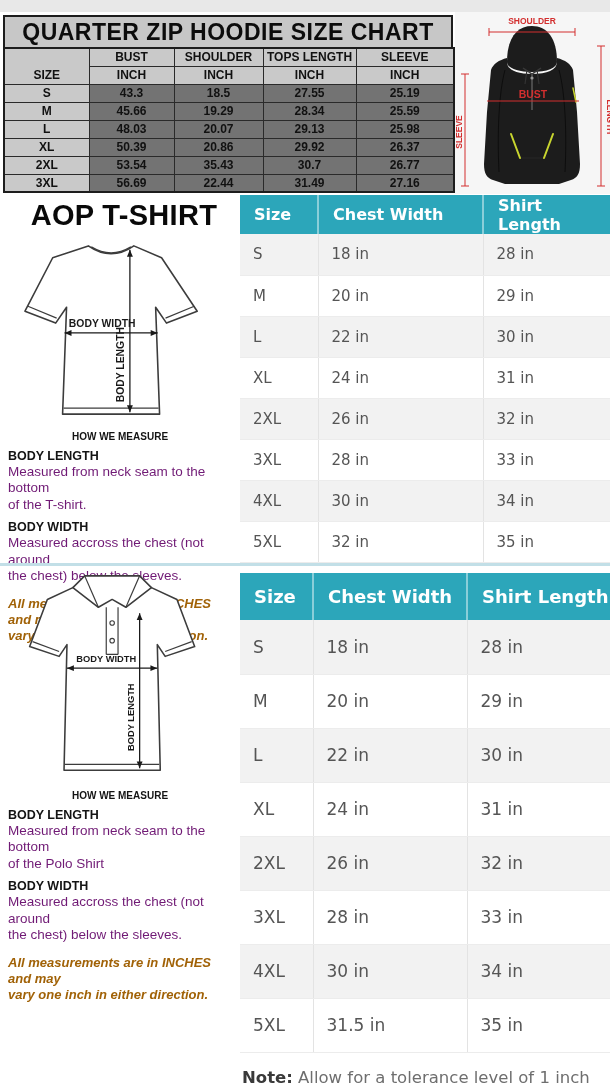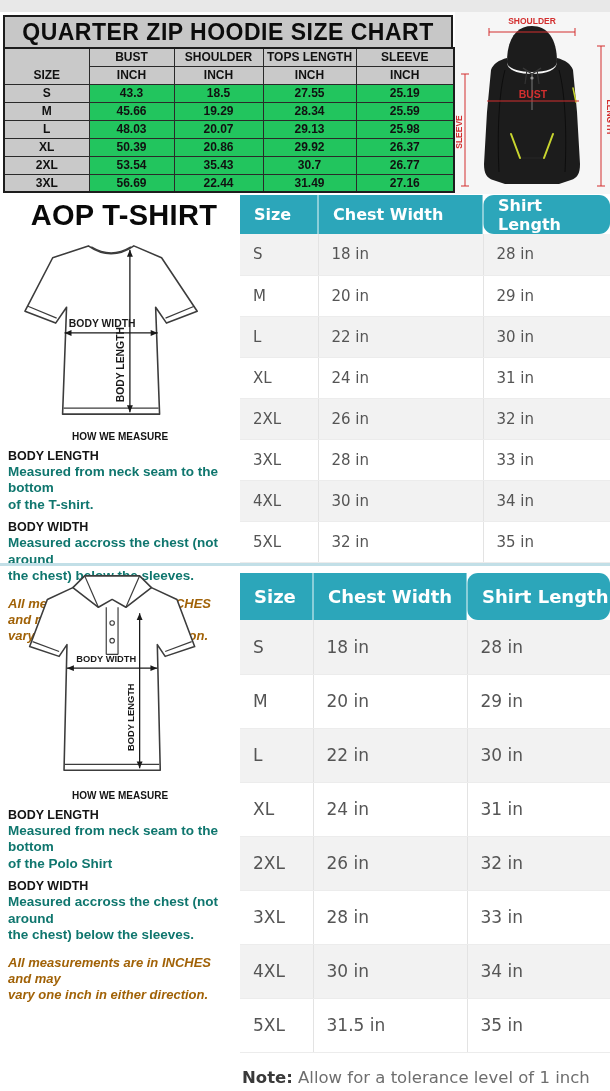--- a/index.html
+++ b/index.html
@@ -9,47 +9,47 @@
   
   .hoodie-title {
     position:absolute; left:3px; top:3px; width:450px; height:32px;
     background:#c7c7c7; border:2px solid #1d1d1d; border-bottom:none;
     font-size:23px; font-weight:bold; color:#0c0c0c; text-align:center;
     line-height:30px; letter-spacing:.5px;
   }
   table.hoodie { position:absolute; left:3px; top:35px; width:450px; border-collapse:collapse; table-layout:fixed; }
   table.hoodie th, table.hoodie td {
     border:1px solid #2a2a2a; font-size:12px; font-weight:bold; color:#111;
-    text-align:center; height:18px; padding:0; background:#22c55e;
+    text-align:center; height:18px; padding:0; background:#737373;
   }
   table.hoodie th { background:#c9c9c9; }
   table.hoodie td.szc { background:#c9c9c9; }
   table.hoodie { border:2px solid #1d1d1d; }
 
   .hoodie-fig { position:absolute; left:455px; top:0; width:155px; height:182px; }
 
   
   .divider { position:absolute; left:0; top:551px; width:610px; height:3px; background:#c2dfe7; }
 
   
   .leftcol { position:absolute; left:0; width:240px; color:#1b1b1b; }
   .leftcol .big-title { text-align:center; font-weight:bold; color:#090909; letter-spacing:.3px; }
   .leftcol svg.diagram { display:block; margin:2px auto 0 auto; }
   .hwm { text-align:center; font-size:10px; font-weight:bold; color:#141414; }
   .spec-label { font-size:12.5px; font-weight:bold; margin:7px 0 1px 8px; color:#141414; }
-  .spec-text { font-size:13.5px; line-height:1.22; margin:0 6px 0 8px; white-space:pre-line; color:#0f766e;font-weight:bold; }
+  .spec-text { font-size:13.5px; line-height:1.22; margin:0 6px 0 8px; white-space:pre-line; color:#701a75; }
   .disclaimer { font-size:13px; font-weight:bold; font-style:italic; line-height:1.25; margin:11px 6px 0 8px; white-space:pre-line; color:#a16207; }
 
   
   table.sizes { position:absolute; left:240px; width:370px; border-collapse:collapse; table-layout:fixed; font-family:"DejaVu Sans","Liberation Sans",sans-serif; }
   table.sizes th {
     background:#2ca6ba; color:#ffffff; font-weight:bold; text-align:left;
     border-right:2px solid rgba(255,255,255,.45);
   }
-  table.sizes th:last-child { border-right:none;border-radius:11px; }
+  table.sizes th:last-child { border-right:none; }
   table.sizes td {
     color:#555555; text-align:left; background:#ffffff;
     border-right:1px solid #e3e3e3; border-bottom:1px solid #ececec;
   }
   table.sizes td:last-child { border-right:none; }
   table.sizes tr.alt td { background:#f2f2f2; }
 
   table.sizes.tee { top:183px; }
   table.sizes.tee th { height:39px; font-size:16px; padding-left:14px; }
   table.sizes.tee td { height:41px; font-size:15px; padding-left:13px; }

